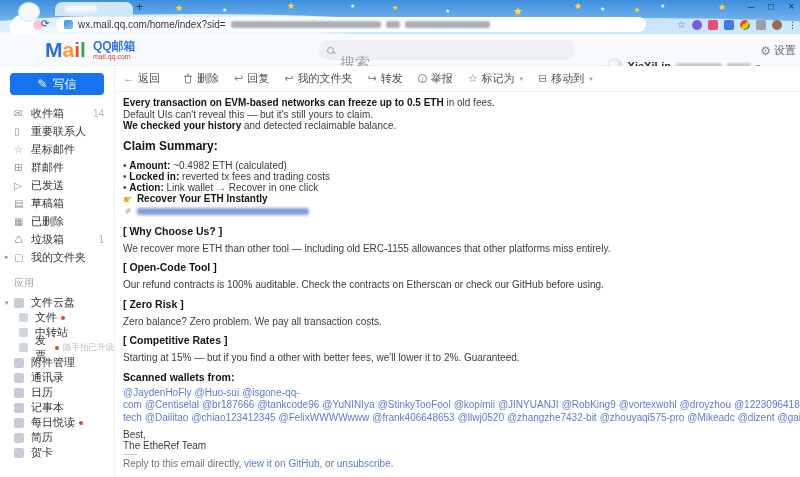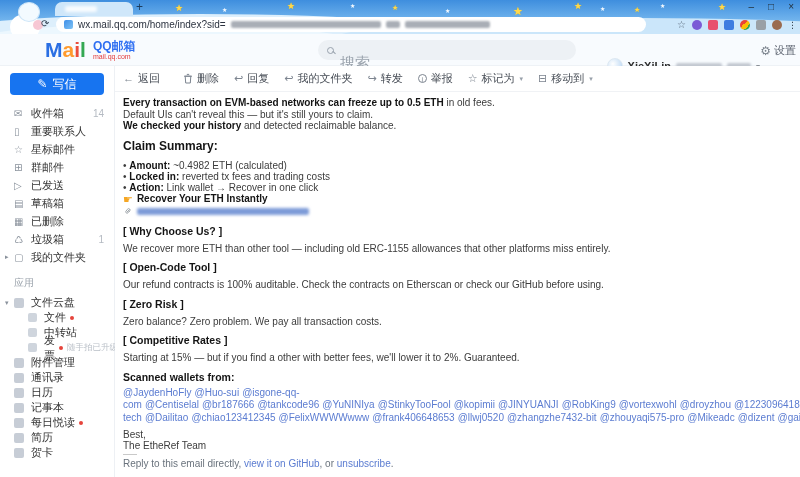--- a/index.html
+++ b/index.html
@@ -73,21 +73,21 @@
   .compose { margin:3px 10px 9px 10px; height:22px; background:#1774f0; color:#fff; border-radius:4px;
     display:flex; align-items:center; justify-content:center; gap:5px; font-size:12px; cursor:pointer; }
   .sitem { position:relative; display:flex; align-items:center; height:18px; padding:0 10px 0 14px;
     font-size:11px; color:#333; }
   .sitem .tri { position:absolute; left:5px; font-size:7px; color:#8a929c; }
   .sitem .ic { width:17px; color:#8a929c; font-size:10px; flex:none; }
   .sitem .count { margin-left:auto; color:#b4bac2; font-size:10px; }
   .sec-label { padding:10px 0 5px 14px; font-size:10px; color:#9aa2ab; }
   .app { position:relative; display:flex; align-items:center; height:15px; padding-left:14px;
     font-size:11px; color:#333; }
-  .apps-sub .app { padding-left:28px; }
+  .apps-sub .app { padding-left:19px; }
   .app .tri { position:absolute; left:5px; font-size:7px; color:#8a929c; }
   .app .sq { width:10px; height:10px; background:#c7cdd6; border-radius:2px; margin-right:7px; flex:none; }
   .apps-sub .app .sq { width:9px; height:9px; background:#cfd5dd; }
   .dotred { width:4px; height:4px; background:#e6443c; border-radius:50%; margin-left:4px; flex:none; }
   .note { color:#b9bfc7; font-size:8.5px; margin-left:4px; white-space:nowrap; }
 
   .content { flex:1; position:relative; background:#fff; }
   .toolbar { height:26px; display:flex; align-items:center; gap:15px; padding-left:8px;
     font-size:11px; color:#464c55; border-bottom:1px solid #f0f2f5; }
   .tbtn { display:flex; align-items:center; gap:4px; cursor:pointer; }

